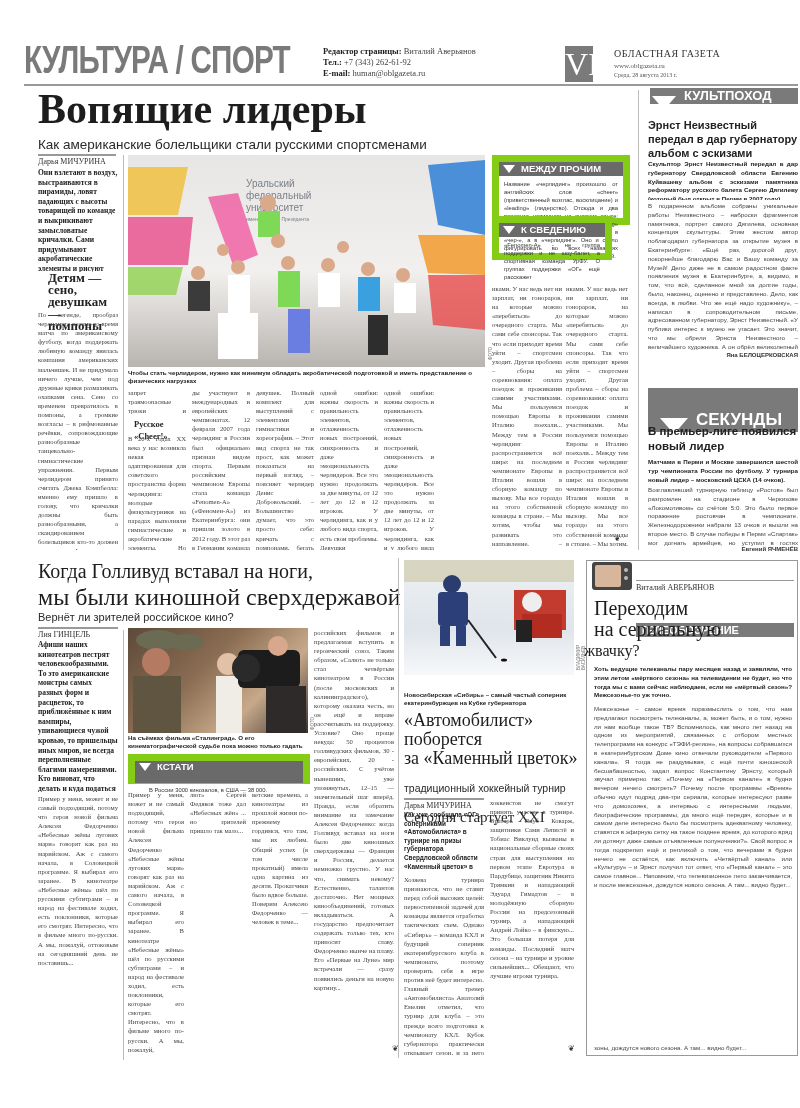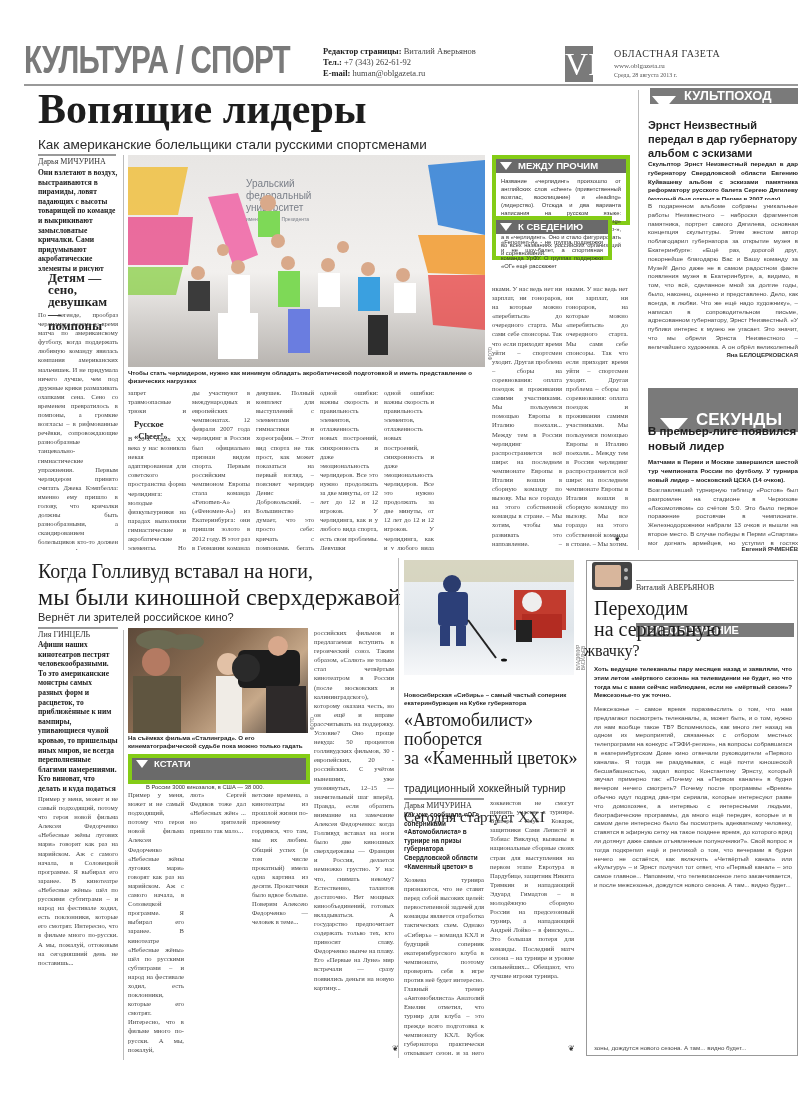--- a/index.html
+++ b/index.html
@@ -25,21 +25,21 @@
   .lead { font-family: "Liberation Serif", serif; font-weight: bold; font-size: 7.5px; line-height: 9.6px; color: #222; }
   .body { font-family: "Liberation Serif", serif; font-size: 6.6px; line-height: 9.1px; color: #444; text-align: justify; overflow: hidden; }
   .body.sans { font-family: "Liberation Sans", sans-serif; font-size: 6.2px; line-height: 8.8px; }
   .inter { font-family: "Liberation Serif", serif; font-weight: bold; font-size: 13px; line-height: 12px; color: #222; }
 
   
   .photo { overflow: hidden; }
   .caption { font-family: "Liberation Sans", sans-serif; font-weight: bold; font-size: 6.2px; line-height: 8px; color: #222; }
 
   
-  .infobox { border: 4px solid #84cc16; }
+  .infobox { border: 7px solid #84cc16; }
   .infobox-head { height: 14px; background: #6a6a6a; color: #fff; font-family: "Liberation Sans", sans-serif; font-weight: bold; font-size: 9.5px; line-height: 14px; padding-left: 22px; position: relative; }
   .infobox-head .tri { position: absolute; left: 4px; top: 3px; width: 0; height: 0; border-left: 6px solid transparent; border-right: 6px solid transparent; border-top: 8px solid #fff; }
   .infobox-body { padding: 4px 5px; font-family: "Liberation Sans", sans-serif; font-size: 5.8px; line-height: 8px; color: #333; text-align: justify; }
 
   
   .rubric { background: #7a7a7a; color: #fff; font-family: "Liberation Sans", sans-serif; font-weight: bold; position: relative; }
   .rubric .tri-big { position: absolute; width: 0; height: 0; border-left: 12px solid transparent; border-right: 12px solid transparent; border-top: 14px solid #fff; }
   .right-h { font-family: "Liberation Sans", sans-serif; font-weight: bold; color: #222; }
   .sig { font-family: "Liberation Sans", sans-serif; font-weight: bold; font-size: 6px; color: #333; text-align: right; }
 

